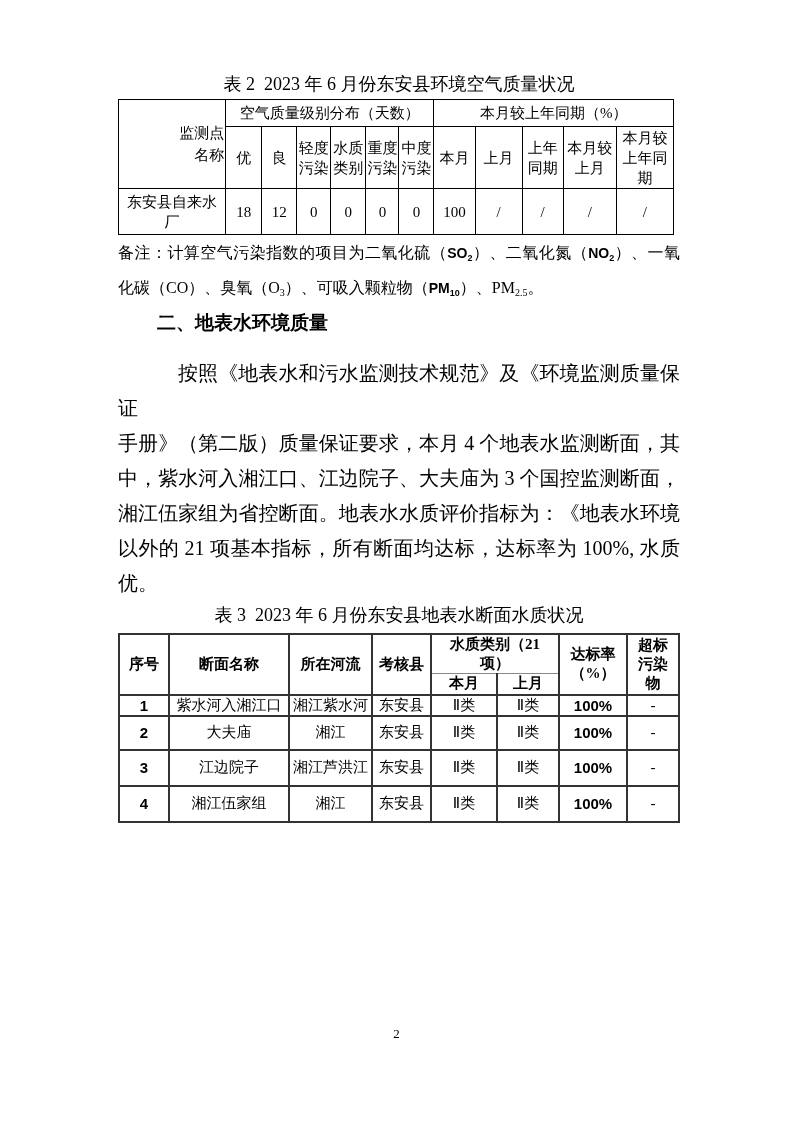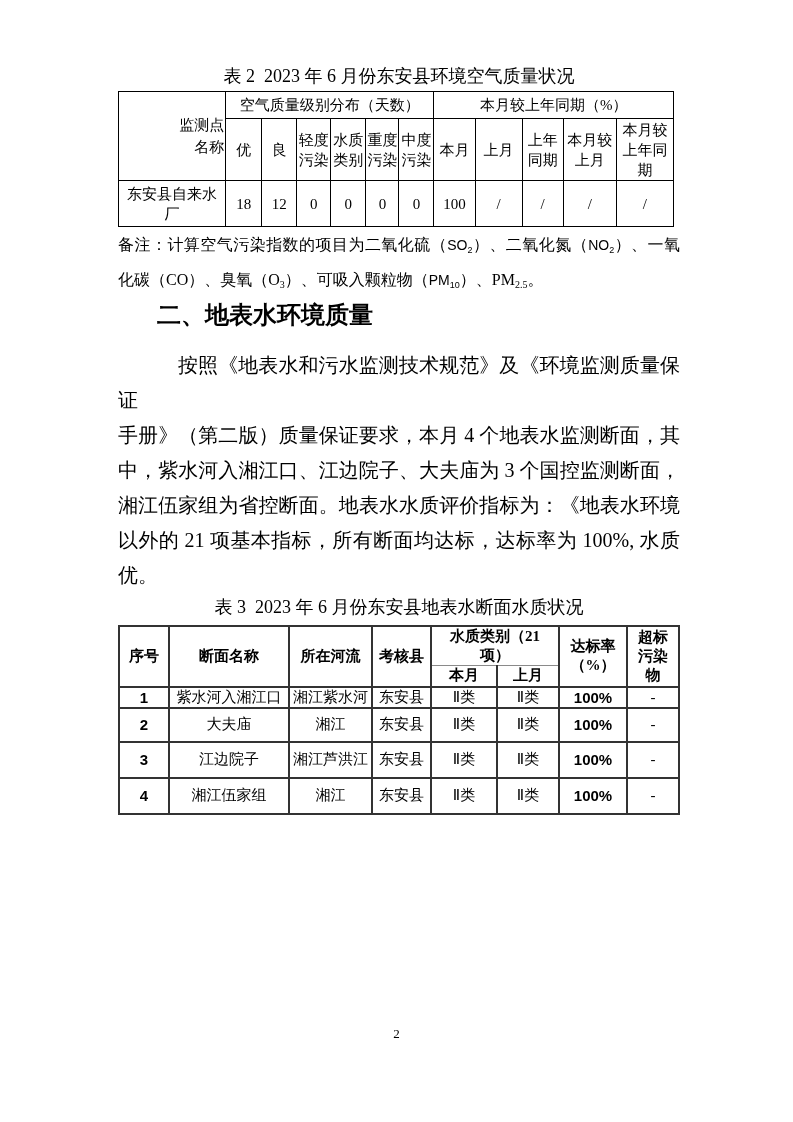--- a/index.html
+++ b/index.html
@@ -6,21 +6,21 @@
   html,body { margin:0; padding:0; }
   body {
     width:793px; height:1122px;
     background:#ffffff;
     position:relative;
     font-family:"Liberation Serif", serif;
     color:#000;
     overflow:hidden;
   }
   .content {
-    position:absolute; left:118px; top:4px;
+    position:absolute; left:118px; top:12px;
     width:562px;
     padding-top:60px;
   }
   .doc-title {
     text-align:center;
     font-size:18px;
     line-height:24px;
     white-space:pre;
   }
   
@@ -38,30 +38,30 @@
   .t2 tr.h1 { height:27px; }
   .t2 tr.h2 { height:62px; }
   .t2 tr.d1 { height:46px; }
   .pre { white-space:pre-line; }
   
   .note {
     margin-top:3px;
     font-size:16px; line-height:30px;
     text-align:justify;
   }
-  .bsans { font-family:"Liberation Sans", sans-serif; font-weight:normal; font-size:14px; }
+  .bsans { font-family:"Liberation Sans", sans-serif; font-weight:bold; font-size:14px; }
   .sub { font-size:10px; vertical-align:-3px; }
   .bsans.sub { font-size:9px; }
   
   .heading {
     margin-top:2px;
     padding-left:39px;
     font-family:"Liberation Sans", sans-serif;
     font-weight:bold;
-    font-size:24px; line-height:26px;
+    font-size:19px; line-height:26px;
   }
   .para { margin-top:20px; }
   .para-line {
     font-size:20px; line-height:35px;
     text-align:justify; text-align-last:justify;
     white-space:pre-wrap;
   }
   .para-line.first { text-indent:60px; }
   .para-line.last { text-align-last:left; }
   .t3-title { margin-top:2px; }

